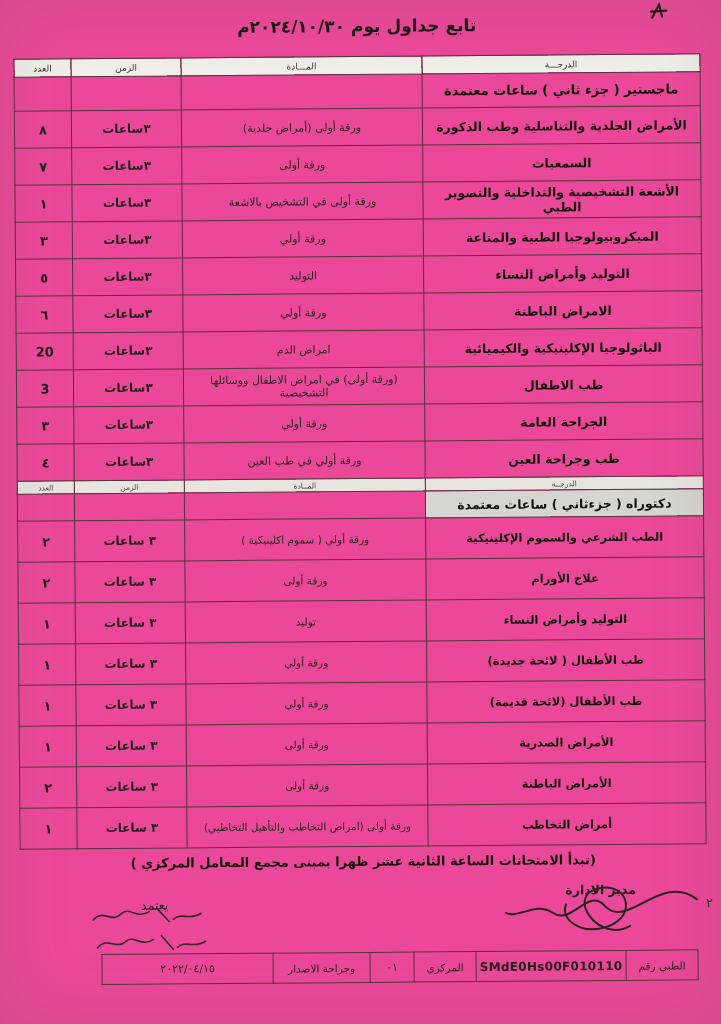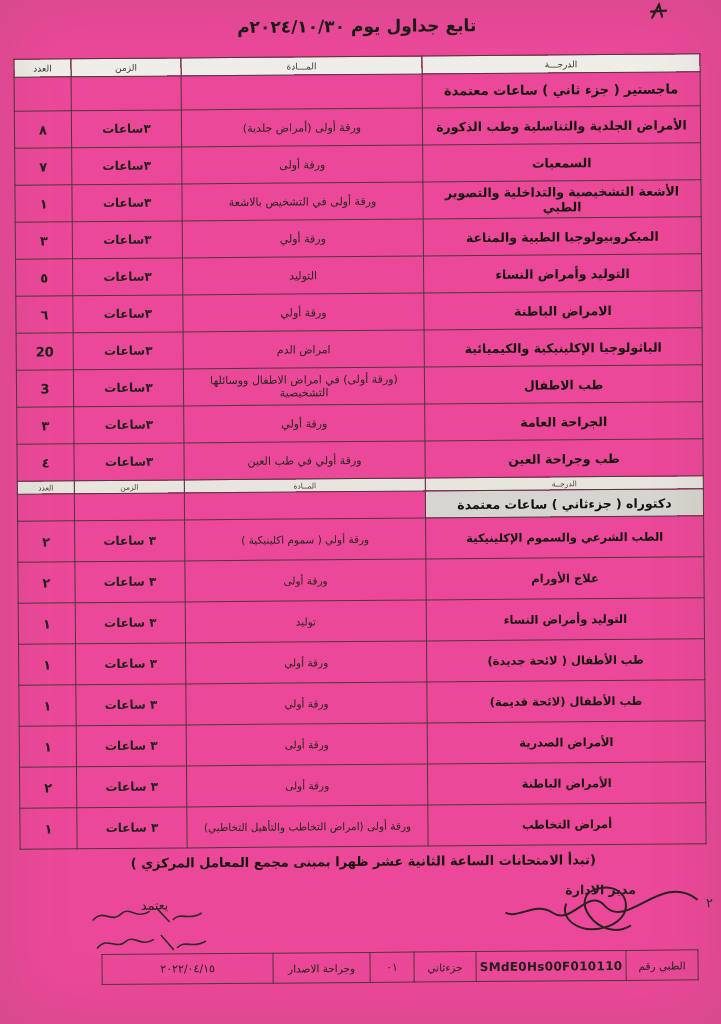--- a/index.html
+++ b/index.html
@@ -223,21 +223,21 @@
           <col style="width:150px">
           <col style="width:62px">
         <col style="width:44px">
           <col style="width:97px">
           <col style="width:171px">
       </colgroup>
       <tbody>
         <tr>
           <td>الطبي رقم</td>
           <td class="val-en">SMdE0Hs00F010110</td>
-          <td>جزءثاني</td>
+          <td>المركزي</td>
           <td class="val-num">٠١</td>
           <td>وجراحة الاصدار</td>
           <td class="val-num">٢٠٢٢/٠٤/١٥</td>
         </tr>
       </tbody>
     </table>
 
   </div>
 </div>
 

